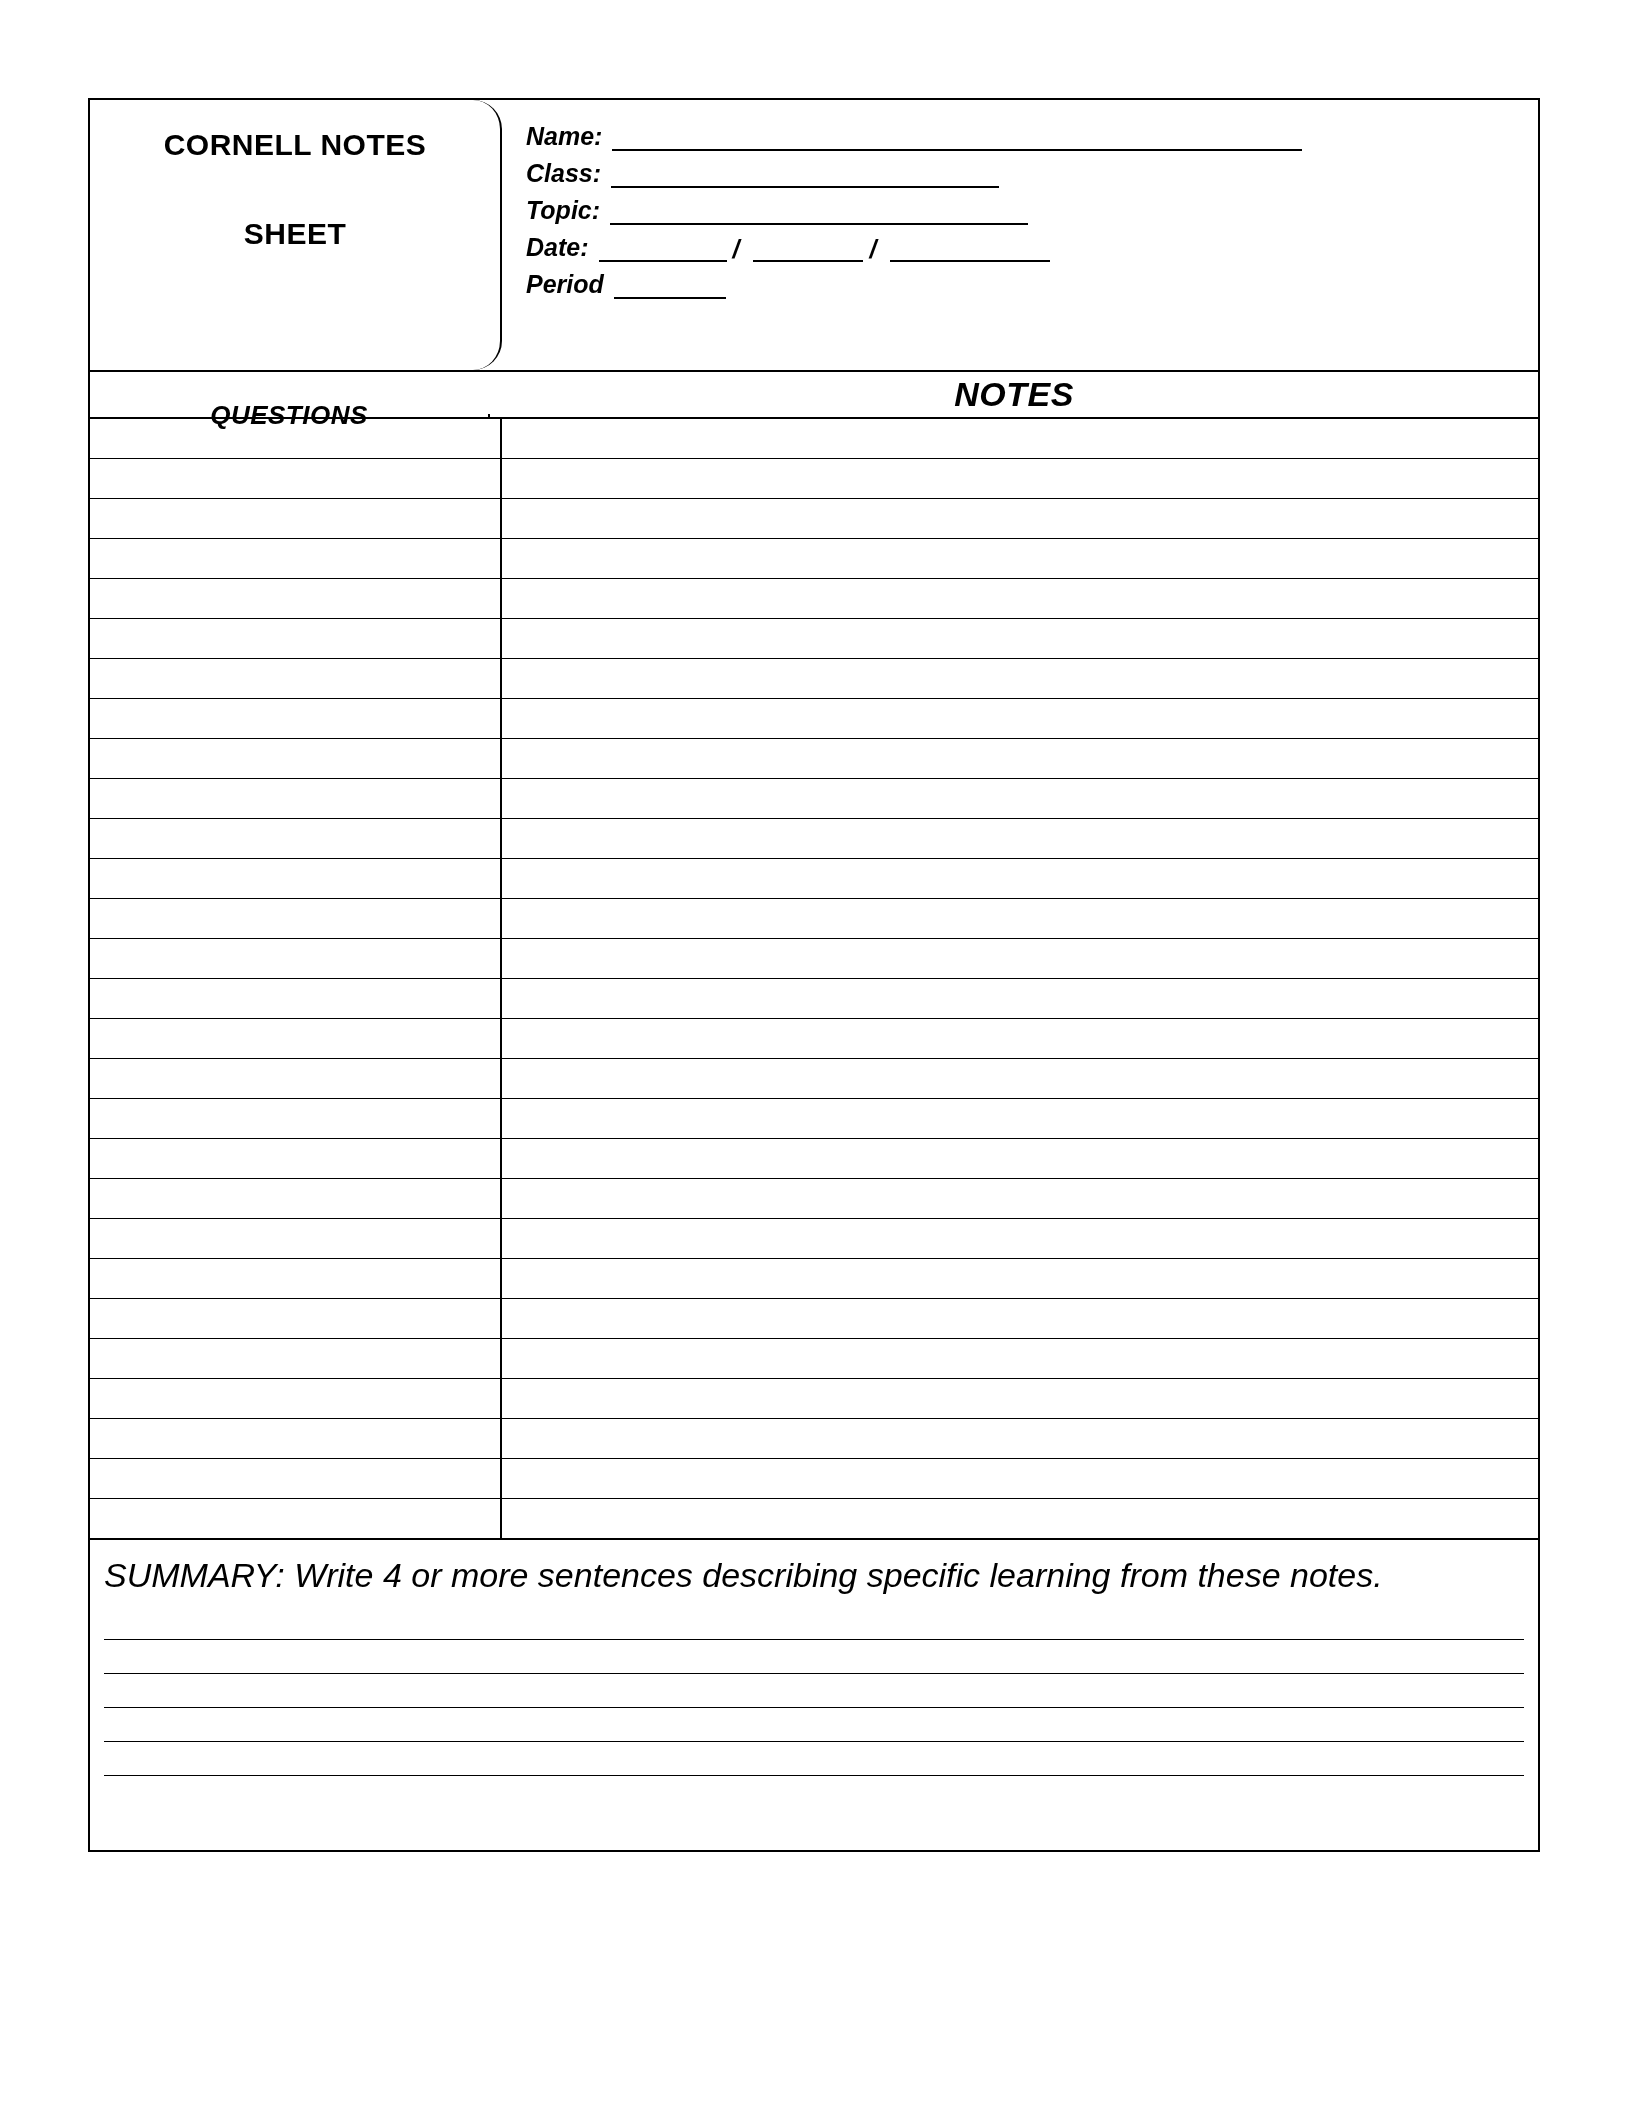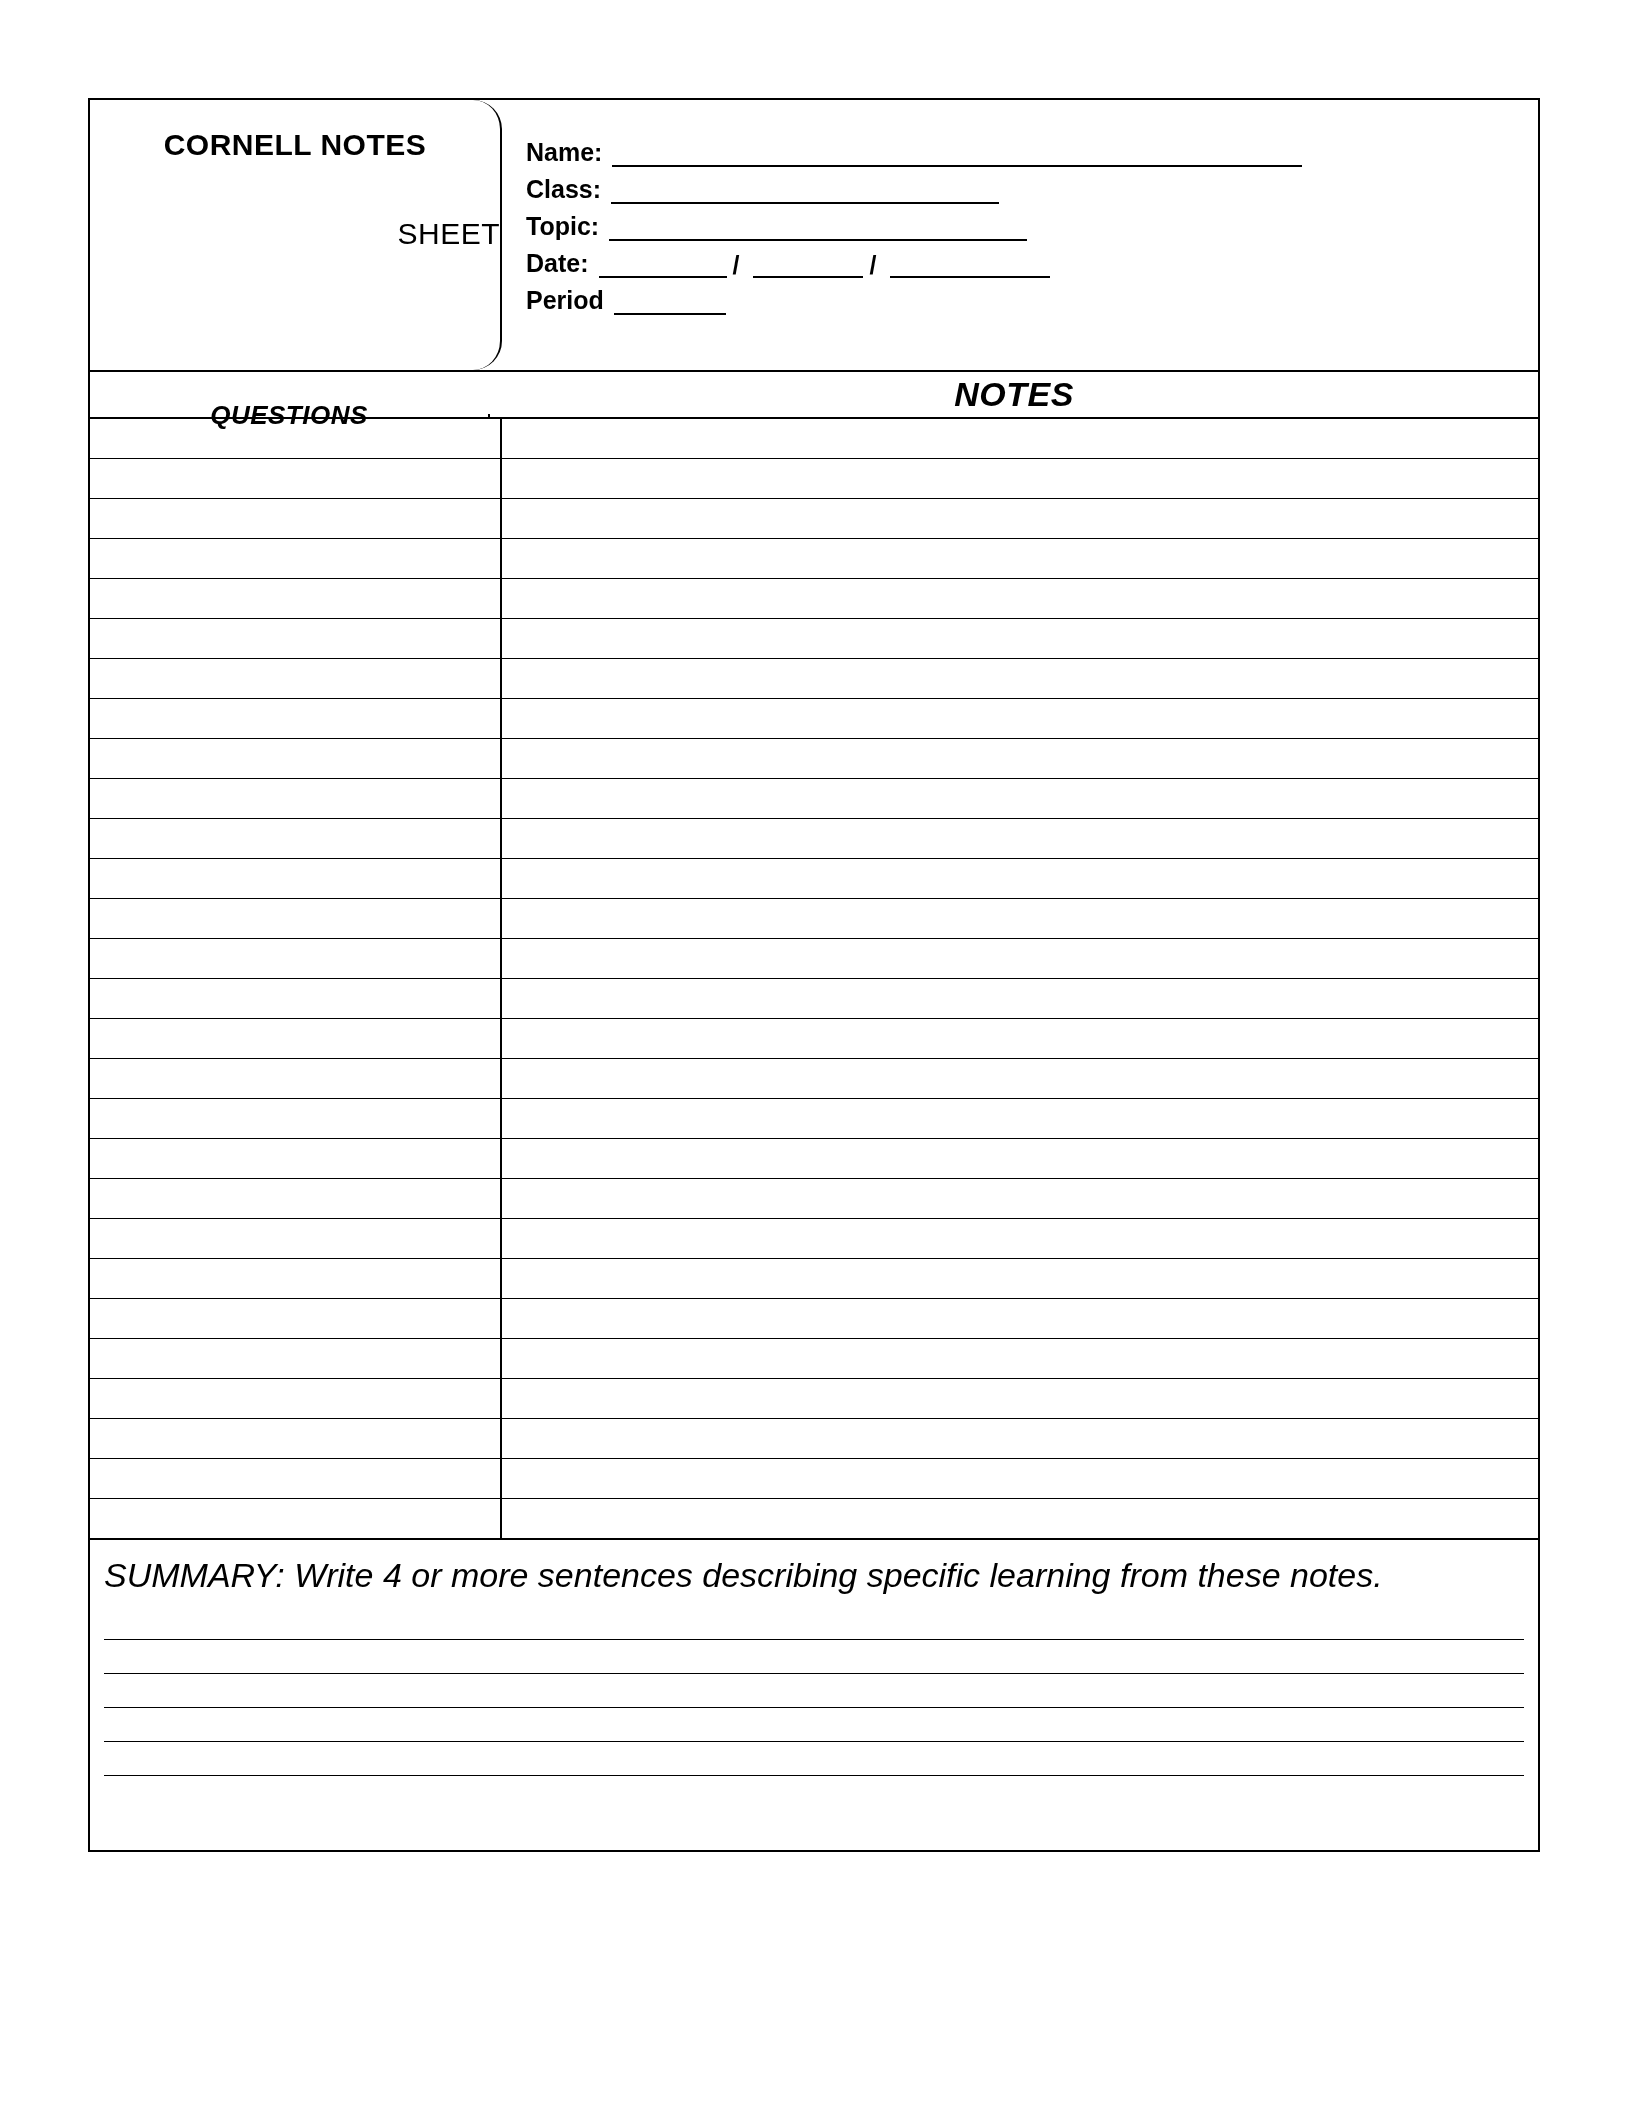--- a/index.html
+++ b/index.html
@@ -56,30 +56,31 @@
     text-align: center;
     font-size: 30px;
     font-weight: bold;
     letter-spacing: 0.5px;
   }
   .title-line-2 {
     position: absolute;
     top: 117px;
     left: 0;
     right: 0;
-    text-align: right;
+    text-align: center;
     font-size: 30px;
-    font-weight: normal;
+    font-weight: bold;
     letter-spacing: 0.5px;
   }
   .header-right {
     flex: 1;
     position: relative;
-    padding: 30px 0 0 24px;
-    box-sizing: border-box;
+    padding: 14px 0 0 24px;
+    box-sizing: border-box;
+    font-style: italic;
   }
   .field-row {
     display: flex;
     align-items: flex-end;
     height: 37px;
     font-size: 25px;
     font-weight: bold;
   }
   .field-label {
     white-space: nowrap;

